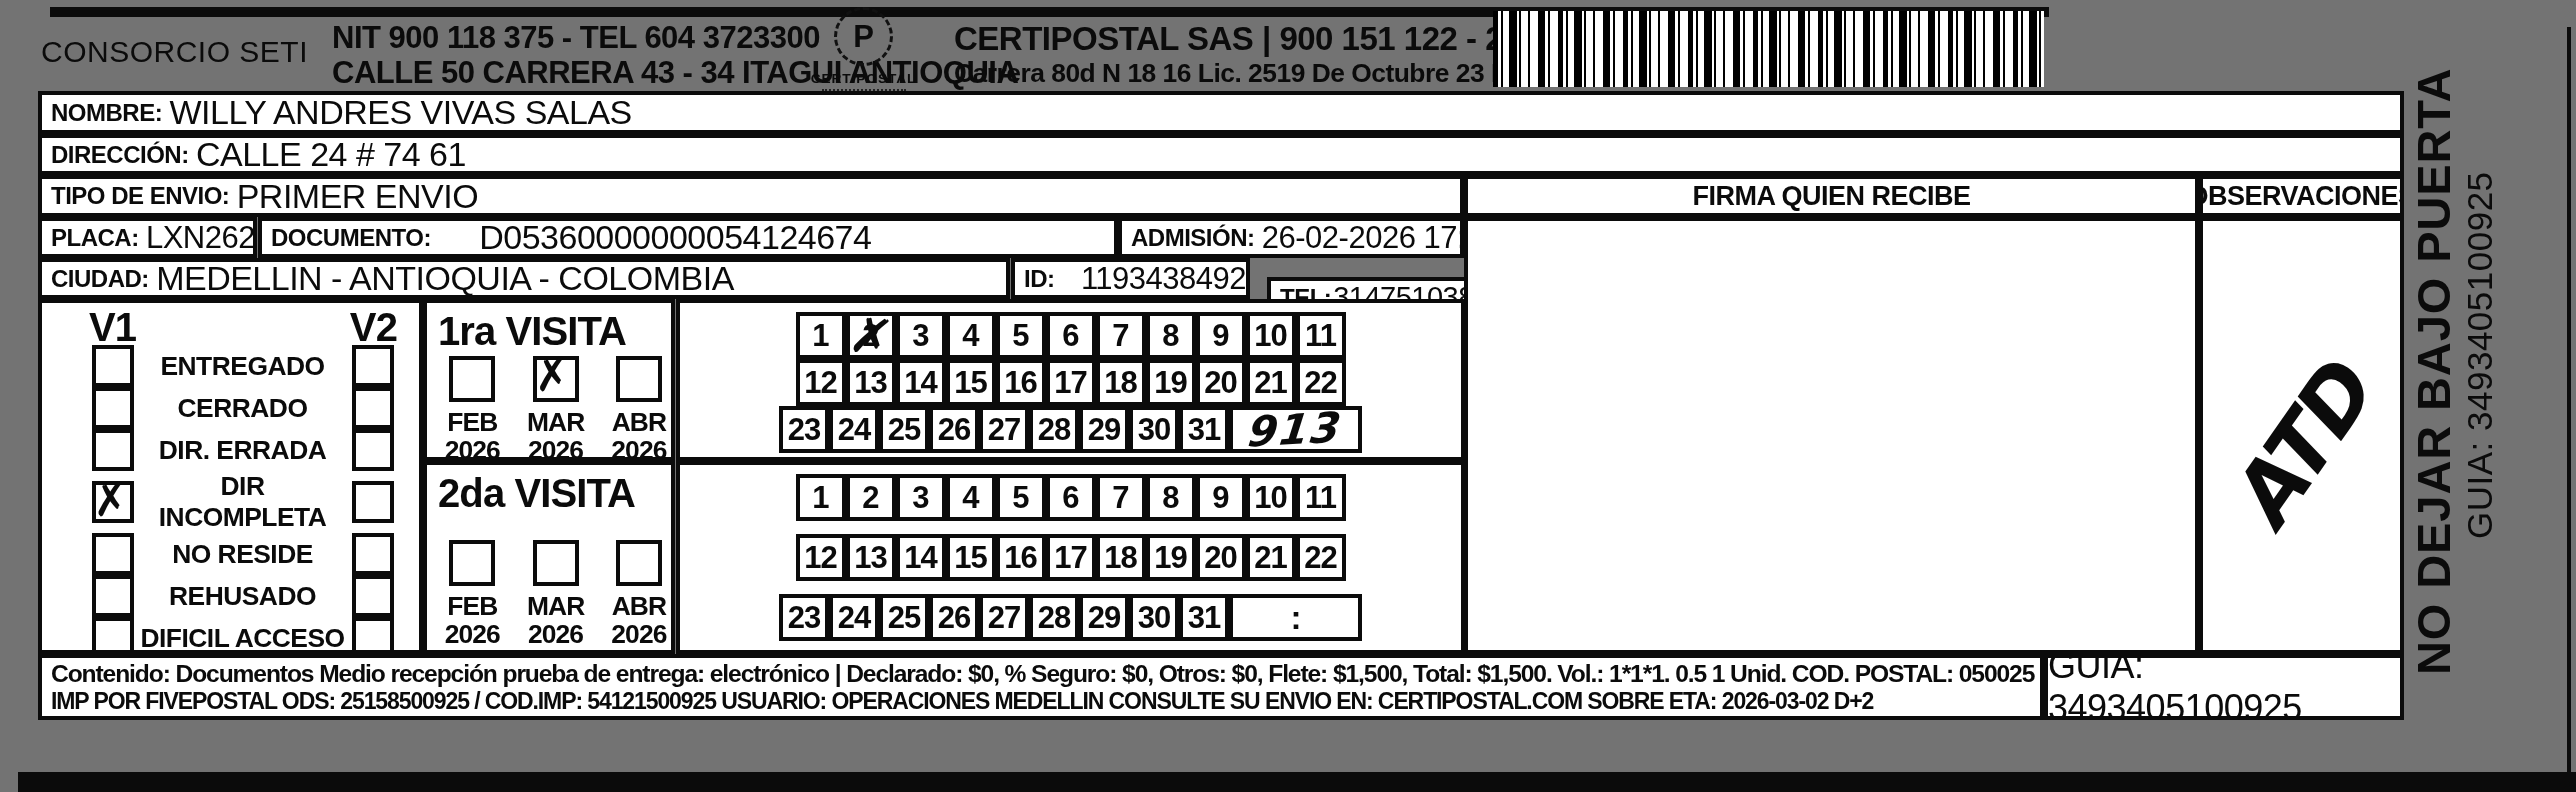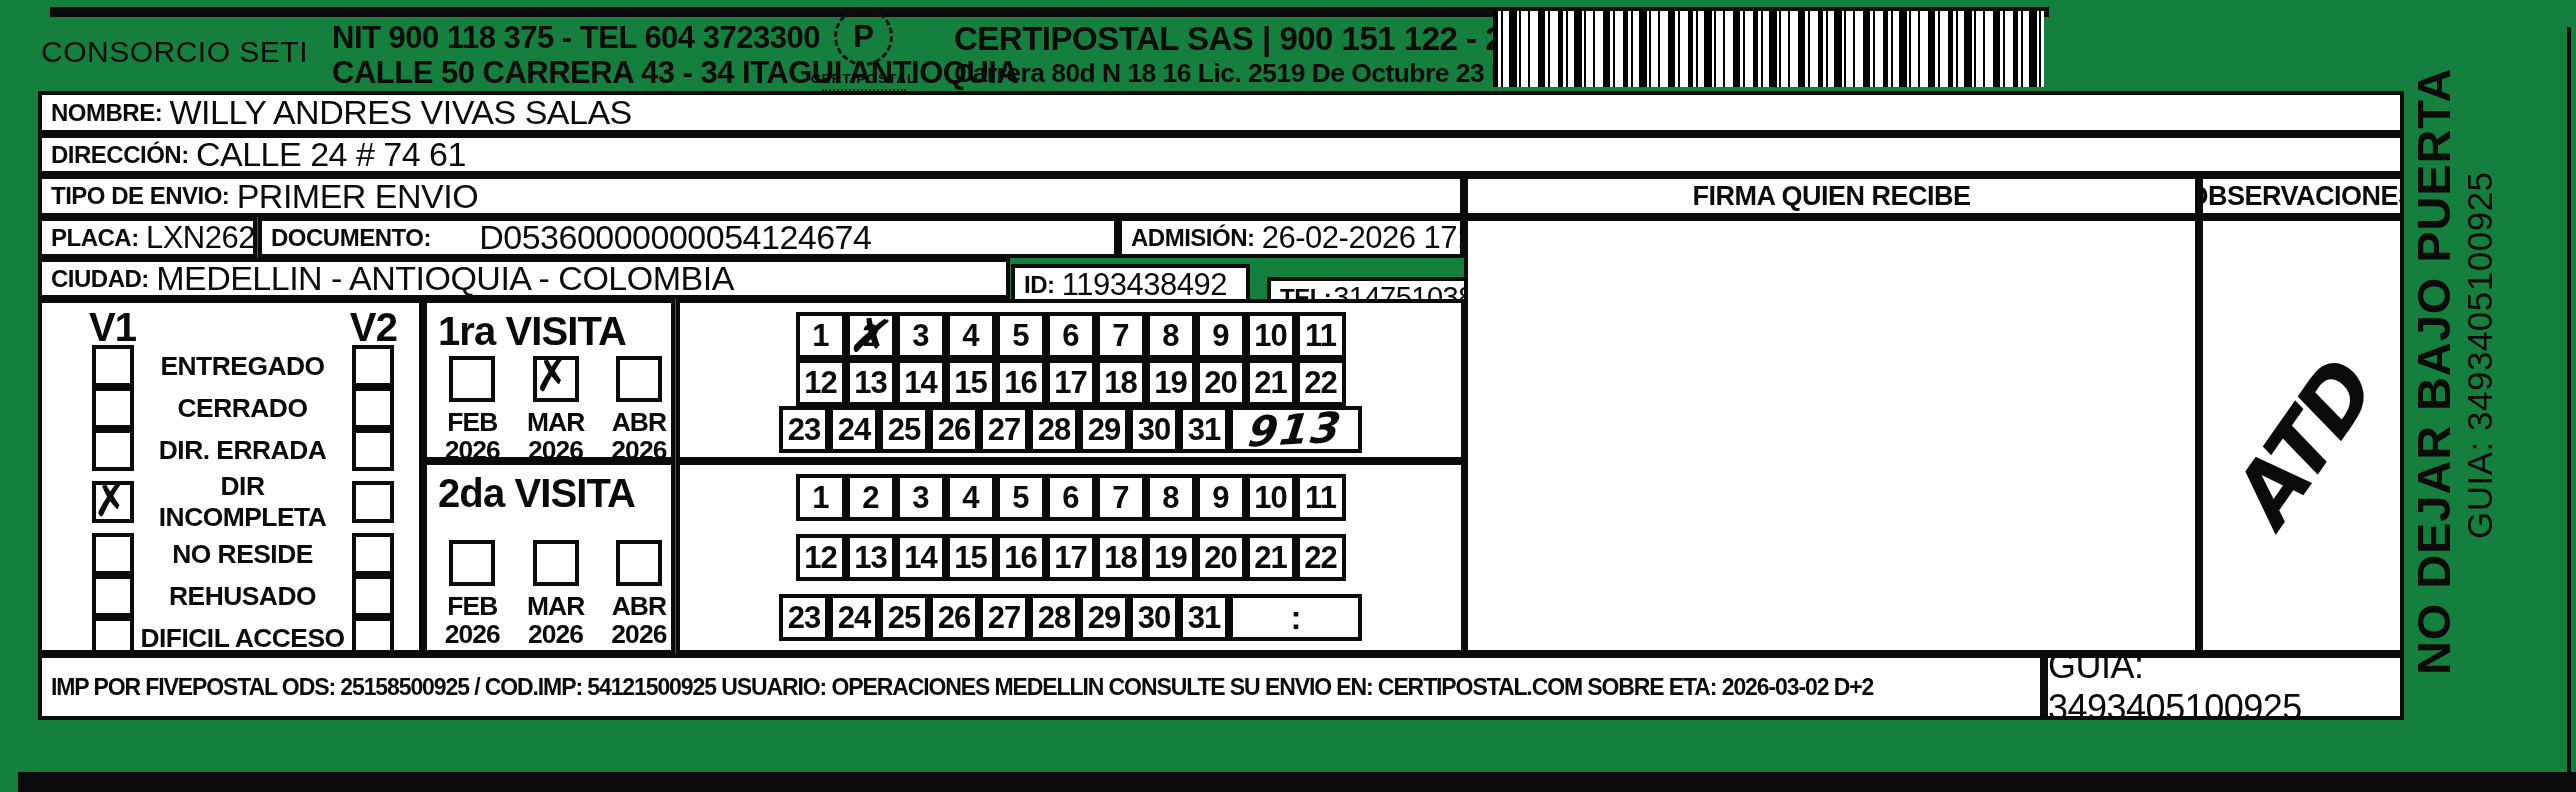--- a/index.html
+++ b/index.html
@@ -1,17 +1,17 @@
 <!DOCTYPE html>
 <html style="font-size:14.6px"><head>
 <meta charset="utf-8">
 <style>
   html,body{margin:0;padding:0;background:#e8e8e8;}
   .sheet{
-    position:relative;width:2576px;height:792px;background:#15803d;
+    position:relative;width:2576px;height:792px;background:#737373;
     font-family:"Liberation Sans", sans-serif;color:#0b0b0b;overflow:hidden;
   }
   .cell{position:absolute;box-sizing:border-box;border:4.6px solid #0b0b0b;background:#fff;
         display:flex;align-items:center;overflow:hidden;}
   .lbl{font-weight:700;font-size:24px;letter-spacing:-0.5px;padding:0 7.3px 0 9px;white-space:nowrap;}
   .val{font-size:34px;letter-spacing:-0.5px;white-space:nowrap;}
   .hdr-line{position:absolute;white-space:nowrap;}
   .bar{position:absolute;background:#0b0b0b;}
   
   .company{font-size:30px;letter-spacing:0.5px;}
@@ -125,21 +125,21 @@
   </div>
   <div class="cell" style="left:1118px;top:217px;width:346px;height:41px;">
     <span class="lbl">ADMISIÓN:</span>
     <span class="val" style="font-size:31px;">26-02-2026 17:51:40</span>
   </div>
 
   <div class="cell" style="left:38px;top:258px;width:972px;height:41px;">
     <span class="lbl">CIUDAD:</span>
     <span class="val">MEDELLIN - ANTIOQUIA - COLOMBIA</span>
   </div>
-  <div class="cell" style="left:1011px;top:264px;width:239px;height:41px;">
+  <div class="cell" style="left:1011px;top:258px;width:239px;height:41px;justify-content:space-between;">
     <span class="lbl">ID:</span>
     <span class="val" style="font-size:31px;">1193438492</span>
   </div>
   <div class="cell" style="left:1267px;top:258px;width:215px;height:41px;margin-top:19px;">
     <span class="lbl" style="padding-right:1.8px;">TEL:</span>
     <span class="val" style="font-size:29px;">3147510386</span>
   </div>
 
   <div class="cell" style="left:1464px;top:217px;width:735px;height:437px;"></div>
   <div class="cell" style="left:2199px;top:217px;width:205px;height:437px;">
@@ -439,20 +439,21 @@
         <div class="day-box">
           <span>31</span>
         </div>
         <div class="day-box wide">
           <span class="colon">:</span>
         </div>
       </div>
     </div>
 
   <div class="cell fineprint" style="left:38px;top:654px;width:2006px;height:66px;padding-left:9px;">
+    <div class="fp1">Contenido: Documentos Medio recepción prueba de entrega: electrónico | Declarado: $0, % Seguro: $0, Otros: $0, Flete: $1,500, Total: $1,500. Vol.: 1*1*1. 0.5  1 Unid. COD. POSTAL: 050025</div>
     <div class="fp2">IMP POR FIVEPOSTAL ODS: 25158500925 / COD.IMP: 54121500925 USUARIO: OPERACIONES MEDELLIN CONSULTE SU ENVIO EN: CERTIPOSTAL.COM SOBRE ETA: 2026-03-02 D+2</div>
   </div>
   <div class="cell guia-box" style="left:2044px;top:654px;width:360px;height:66px;">GUIA: 3493405100925</div>
 
   <div class="vtext vbig" style="left:2406px;top:84px;width:55px;height:574px;">NO DEJAR BAJO PUERTA</div>
   <div class="vtext vguia" style="left:2459px;top:109px;width:42px;height:492px;">GUIA: 3493405100925</div>
 
 </div>
 
 

